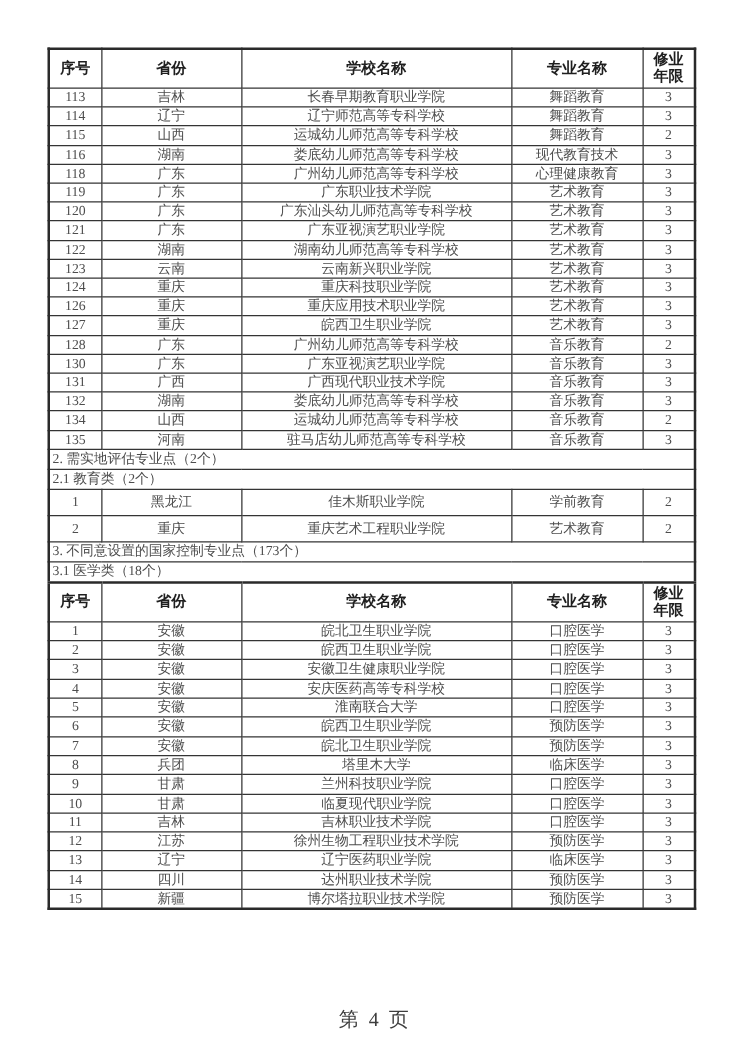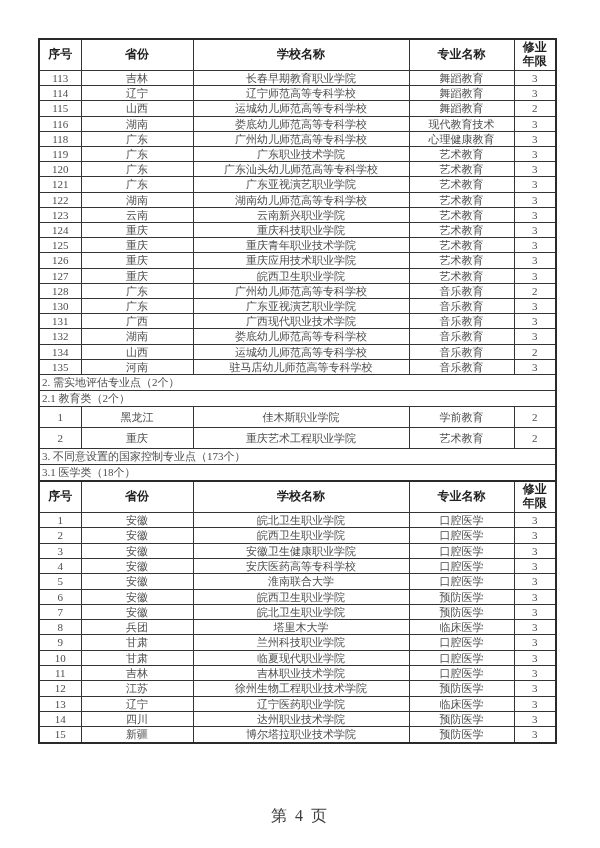--- a/index.html
+++ b/index.html
@@ -194,27 +194,20 @@
         </tr>
 
         <tr>
           <td>124</td>
           <td>重庆</td>
           <td>重庆科技职业学院</td>
           <td>艺术教育</td>
           <td>3</td>
         </tr>
 
-        <tr>
-          <td>125</td>
-          <td>重庆</td>
-          <td>重庆青年职业技术学院</td>
-          <td>艺术教育</td>
-          <td>3</td>
-        </tr>
 
         <tr>
           <td>126</td>
           <td>重庆</td>
           <td>重庆应用技术职业学院</td>
           <td>艺术教育</td>
           <td>3</td>
         </tr>
 
         <tr>

